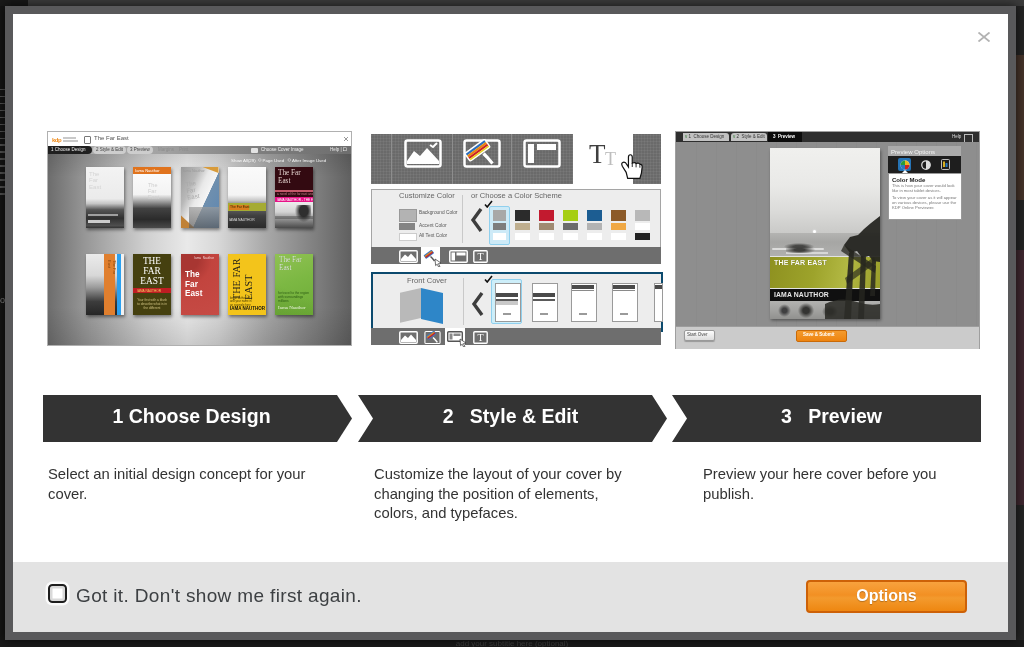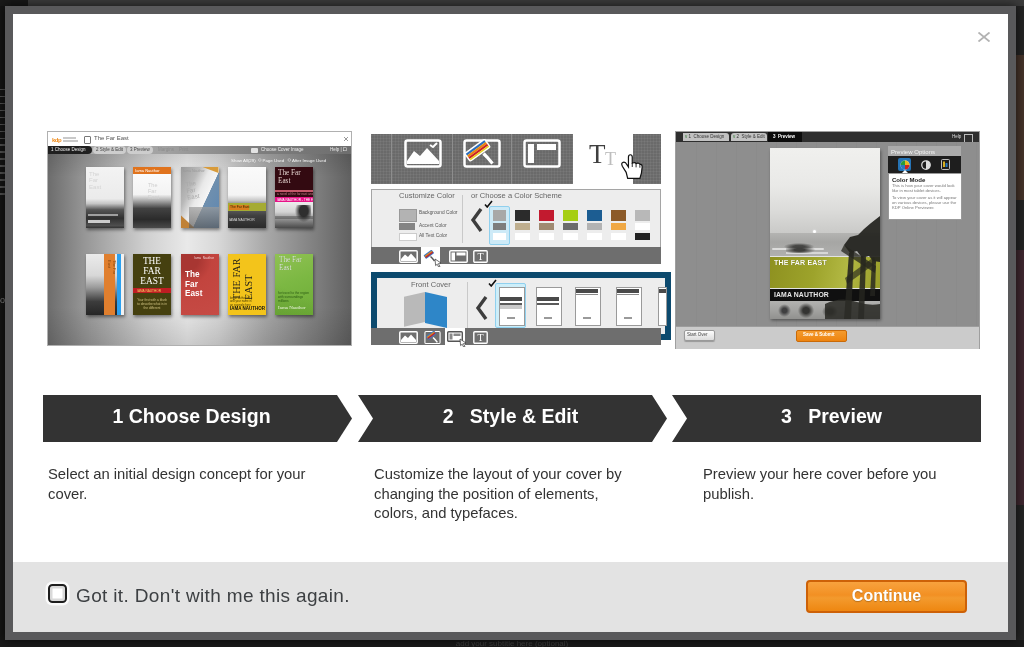--- a/index.html
+++ b/index.html
@@ -327,21 +327,21 @@
         <rect x="2.5" y="2.5" width="3.5" height="8" fill="#fff"></rect>
         <rect x="7.5" y="2.5" width="9" height="3" fill="#fff"></rect>
       </svg>
       <div class="abs" style="left:102px;top:115px;width:15px;height:13px;">
         <svg width="15" height="13" viewBox="0 0 15 13">
           <rect x="0.8" y="0.8" width="13.4" height="11.4" rx="1" fill="none" stroke="#fff" stroke-width="1.4"></rect>
           <text x="7.5" y="10" text-anchor="middle" font-family="Liberation Serif" font-size="10" fill="#fff">T</text>
         </svg>
       </div>
 
-      <div class="abs" style="left:0;top:138px;width:288px;height:56px;background:#ededed;border:6px solid #0c4a6e;">
+      <div class="abs" style="left:0;top:138px;width:288px;height:56px;background:#ededed;border:2px solid #0c4a6e;">
         <div class="abs" style="left:34px;top:2px;width:60px;height:9px;">
           <div class="mt" style="font-size:13px;color:#666;transform:scale(.58);white-space:nowrap;">Front Cover</div>
         </div>
         <div class="abs" style="left:90px;top:4px;width:1px;height:47px;background:#c9c9c9;"></div>
         <div class="abs" style="left:27px;top:14px;width:21px;height:30px;background:#b9b9b9;transform:skewY(-13deg);transform-origin:100% 0;"></div>
         <div class="abs" style="left:48px;top:14px;width:22px;height:31px;background:#2e86c8;transform:skewY(13deg);transform-origin:0 0;"></div>
         <svg class="abs" style="left:97px;top:17px;" width="14" height="26" viewBox="0 0 14 26">
           <path d="M12 2 L4 13 L12 24" stroke="#3d3d3d" stroke-width="3.4" fill="none"></path>
         </svg>
         <div class="abs" style="left:118px;top:5px;width:29px;height:43px;background:#cdeef9;border:1px solid #90d0ee;border-radius:2px;"></div>
@@ -515,15 +515,15 @@
     <div class="step" id="step1"><span style="padding-right:12px;">1 Choose Design</span></div>
     <div class="step" id="step2"><span style="padding-right:4px;">2&nbsp;&nbsp; Style &amp; Edit</span></div>
     <div class="step" id="step3"><span style="padding-left:10px;">3&nbsp;&nbsp; Preview</span></div>
 
     <div class="desc" style="left:361px;width:262px;">Customize the layout of your cover by changing the position of elements, colors, and typefaces.</div>
     <div class="desc" style="left:35px;width:262px;">Select an initial design concept for your cover.</div>
     <div class="desc" style="left:690px;width:262px;">Preview your here cover before you publish.</div>
 
     <div class="abs" id="footer"></div>
     <div class="abs" id="cb"></div>
-    <div class="abs" id="cblabel">Got it. Don't with me this again.</div>
-    <div class="abs" id="continue">Continue</div>
+    <div class="abs" id="cblabel">Got it. Don't show me first again.</div>
+    <div class="abs" id="continue">Options</div>
   </div>
 
 </body></html>

